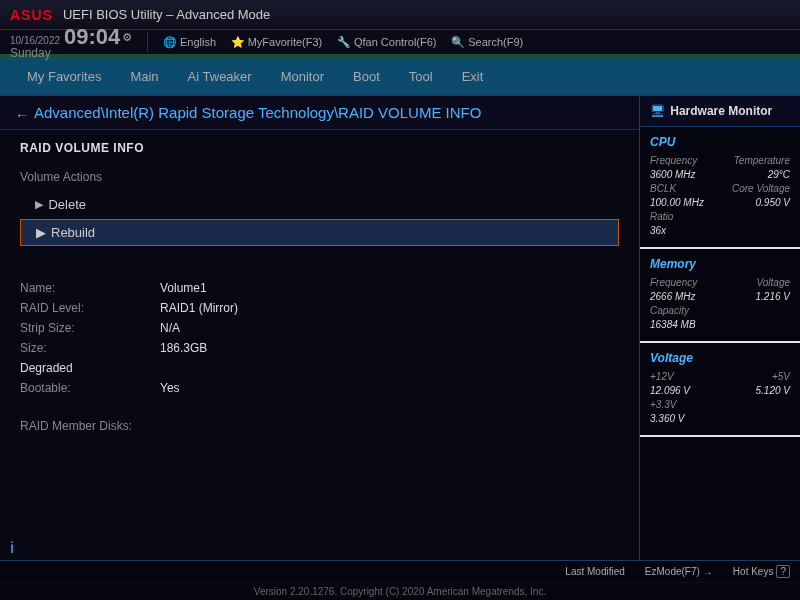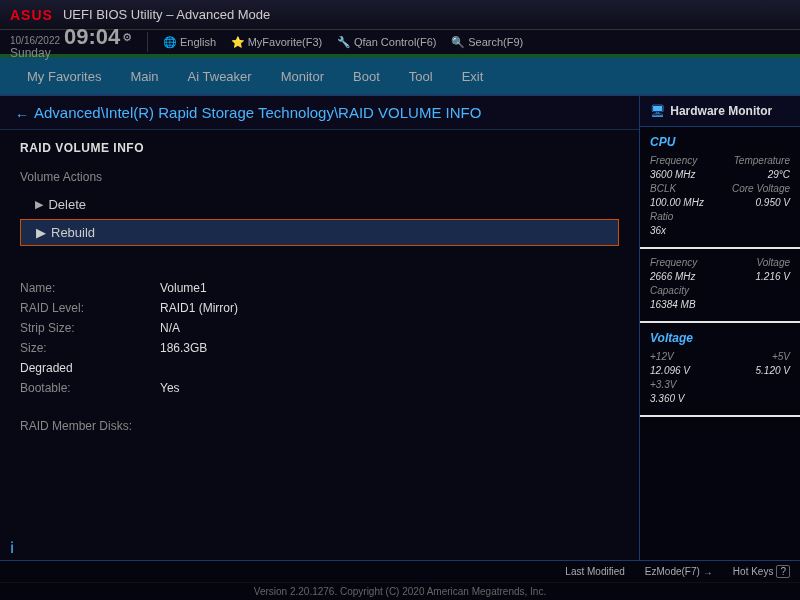--- a/index.html
+++ b/index.html
@@ -392,20 +392,21 @@
       </div>
       <div class="hw-row">
         <span class="hw-label">Ratio</span>
       </div>
       <div class="hw-row">
         <span class="hw-value">36x</span>
       </div>
     </div>
 
     <div class="hw-section">
+      <div class="hw-section-title mem-color">Memory</div>
       <div class="hw-row">
         <span class="hw-label">Frequency</span>
         <span class="hw-label">Voltage</span>
       </div>
       <div class="hw-row">
         <span class="hw-value">2666 MHz</span>
         <span class="hw-value">1.216 V</span>
       </div>
       <div class="hw-row">
         <span class="hw-label">Capacity</span>

